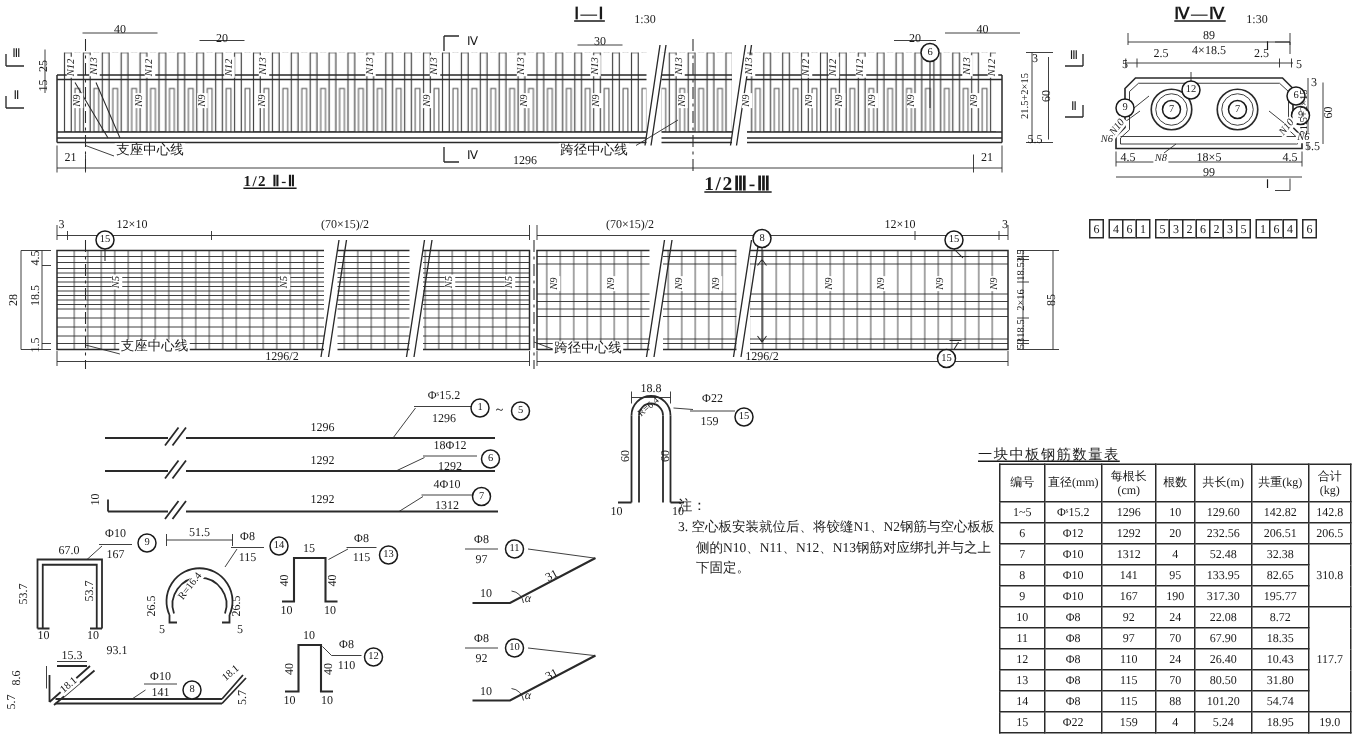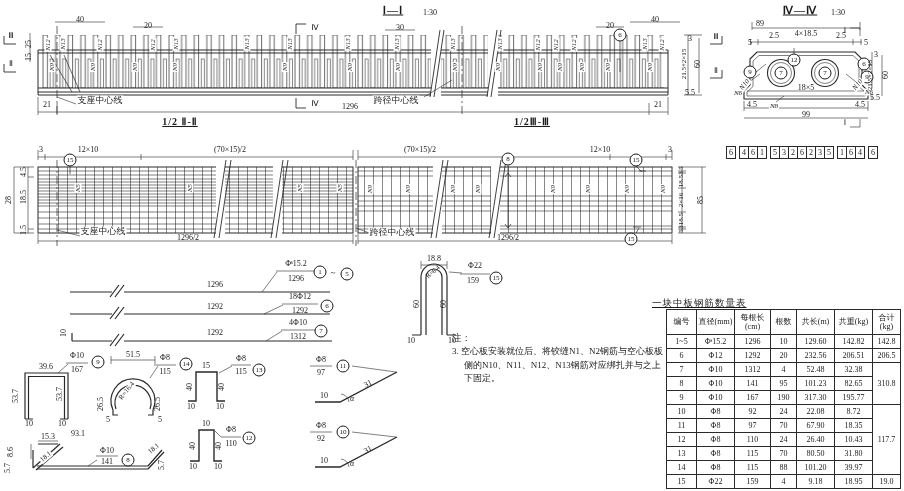--- a/index.html
+++ b/index.html
@@ -190,50 +190,50 @@
 <span class="lbl" style="left:47px;top:105px">21</span>
 <span class="lbl" style="left:658px;top:105px">21</span>
 <span class="lbl" style="left:350px;top:107px">1296</span>
 <span class="lbl" style="left:690px;top:39px">3</span>
 <span class="lbl v" style="left:684px;top:64px;font-size:7px">21.5+2×15</span>
 <span class="lbl v" style="left:698px;top:64px">60</span>
 <span class="lbl" style="left:690px;top:93px">5.5</span>
 
 <span class="lbl ttl" style="left:800px;top:10px">Ⅳ—Ⅳ</span>
 <span class="lbl sc" style="left:838px;top:13px">1:30</span>
-<span class="lbl" style="left:760px;top:24px">89</span>
+<span class="lbl" style="left:806px;top:24px">89</span>
 <span class="lbl" style="left:774px;top:36px">2.5</span>
 <span class="lbl" style="left:806px;top:34px">4×18.5</span>
 <span class="lbl" style="left:841px;top:36px">2.5</span>
 <span class="lbl" style="left:750px;top:43px">5</span>
 <span class="lbl" style="left:866px;top:43px">5</span>
 <span class="lbl" style="left:845px;top:31px">Ⅰ</span>
 <span class="lbl" style="left:845px;top:123px">Ⅰ</span>
 <span class="circ" style="left:794px;top:60px">12</span>
 <span class="circ" style="left:750px;top:72px">9</span>
 <span class="circ" style="left:781px;top:73px">7</span>
 <span class="circ" style="left:825px;top:73px">7</span>
 <span class="circ" style="left:864px;top:64px">6</span>
 <span class="circ" style="left:867px;top:77px">9</span>
 <span class="lbl r50 nl bg" style="left:745px;top:85px">N10</span>
 <span class="lbl nl bg" style="left:738px;top:93px">N6</span>
 <span class="lbl r50 nl bg" style="left:858px;top:85px">N10</span>
 <span class="lbl nl bg" style="left:869px;top:92px">N6</span>
 <span class="lbl nl bg" style="left:774px;top:106px">N8</span>
 <span class="lbl" style="left:752px;top:105px">4.5</span>
-<span class="lbl" style="left:806px;top:88px">18×5</span>
+<span class="lbl" style="left:806px;top:105px">18×5</span>
 <span class="lbl" style="left:860px;top:105px">4.5</span>
 <span class="lbl" style="left:806px;top:115px">99</span>
 <span class="lbl" style="left:876px;top:55px">3</span>
 <span class="lbl v" style="left:870px;top:75px;font-size:7px">21.5+2×15</span>
 <span class="lbl v" style="left:886px;top:75px">60</span>
 <span class="lbl" style="left:875px;top:98px">5.5</span>
 
 <span class="lbl ttl" style="left:180px;top:122px;font-size:10px">1/2 Ⅱ-Ⅱ</span>
-<span class="lbl ttl" style="left:532px;top:122px;font-size:10px">1/2Ⅲ-Ⅲ</span>
+<span class="lbl ttl" style="left:492px;top:122px;font-size:13px">1/2Ⅲ-Ⅲ</span>
 <span class="lbl" style="left:41px;top:150px">3</span>
 <span class="lbl" style="left:88px;top:150px">12×10</span>
 <span class="lbl" style="left:230px;top:150px">(70×15)/2</span>
 <span class="lbl v" style="left:24px;top:172px">4.5</span>
 <span class="lbl v" style="left:9px;top:200px">28</span>
 <span class="lbl v" style="left:24px;top:197px">18.5</span>
 <span class="lbl v" style="left:24px;top:230px">1.5</span>
 <span class="circ" style="left:70px;top:160px">15</span>
 <span class="lbl v nl bg" style="left:78px;top:188px">N5</span>
 <span class="lbl v nl bg" style="left:190px;top:188px">N5</span>
@@ -305,21 +305,21 @@
 <span class="circ" style="left:321px;top:331px">7</span>
 <span class="lbl" style="left:434px;top:259px">18.8</span>
 <span class="lbl r40" style="left:433px;top:272px;font-size:6.5px">R=6.4</span>
 <span class="lbl" style="left:475px;top:266px">Φ22</span>
 <span class="lbl" style="left:473px;top:281px">159</span>
 <span class="circ" style="left:496px;top:278px">15</span>
 <span class="lbl v" style="left:417px;top:304px">60</span>
 <span class="lbl v" style="left:444px;top:304px">60</span>
 <span class="lbl" style="left:411px;top:341px">10</span>
 <span class="lbl" style="left:452px;top:341px">10</span>
-<span class="lbl" style="left:46px;top:367px">39.6</span>
+<span class="lbl" style="left:46px;top:367px">67.0</span>
 <span class="lbl" style="left:77px;top:356px">Φ10</span>
 <span class="lbl" style="left:77px;top:370px">167</span>
 <span class="circ" style="left:98px;top:362px">9</span>
 <span class="lbl v" style="left:16px;top:396px">53.7</span>
 <span class="lbl v" style="left:60px;top:394px">53.7</span>
 <span class="lbl" style="left:29px;top:424px">10</span>
 <span class="lbl" style="left:62px;top:424px">10</span>
 <span class="lbl" style="left:133px;top:355px">51.5</span>
 <span class="lbl" style="left:165px;top:358px">Φ8</span>
 <span class="lbl" style="left:165px;top:372px">115</span>
@@ -423,21 +423,21 @@
           <td>4</td>
           <td>52.48</td>
           <td>32.38</td>
           <td rowspan="3">310.8</td>
         </tr>
         <tr>
           <td>8</td>
           <td>Φ10</td>
           <td>141</td>
           <td>95</td>
-          <td>101.23</td>
+          <td>133.95</td>
           <td>82.65</td>
         </tr>
         <tr>
           <td>9</td>
           <td>Φ10</td>
           <td>167</td>
           <td>190</td>
           <td>317.30</td>
           <td>195.77</td>
         </tr>
@@ -473,27 +473,27 @@
           <td>70</td>
           <td>80.50</td>
           <td>31.80</td>
         </tr>
         <tr>
           <td>14</td>
           <td>Φ8</td>
           <td>115</td>
           <td>88</td>
           <td>101.20</td>
-          <td>39.97</td>
+          <td>54.74</td>
         </tr>
         <tr>
           <td>15</td>
           <td>Φ22</td>
           <td>159</td>
           <td>4</td>
-          <td>9.18</td>
+          <td>5.24</td>
           <td>18.95</td>
           <td rowspan="1">19.0</td>
         </tr>
       </tbody>
 </table>
 
 </div>
 
 </body></html>

